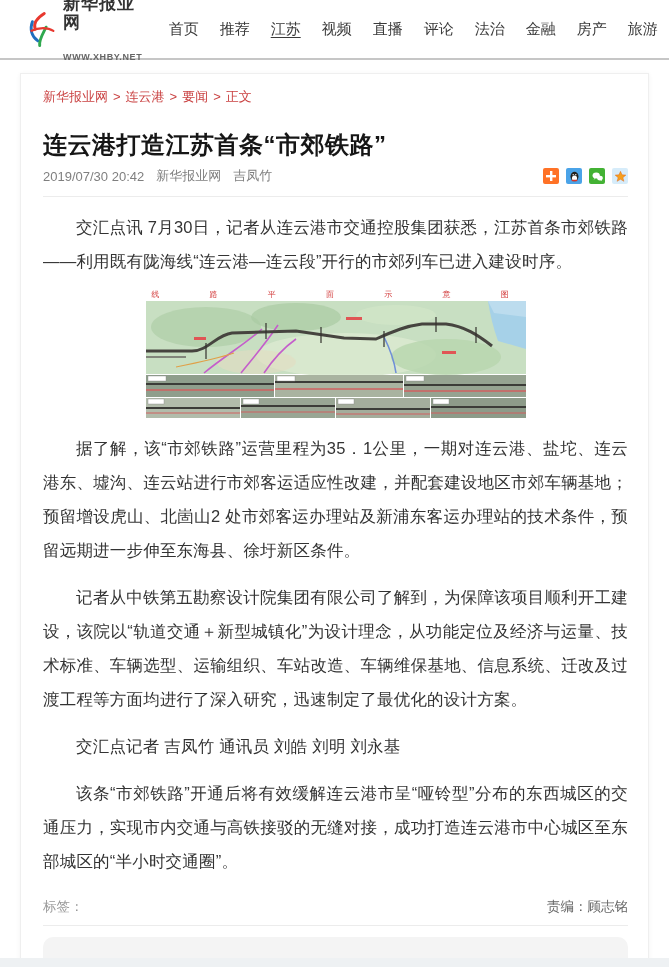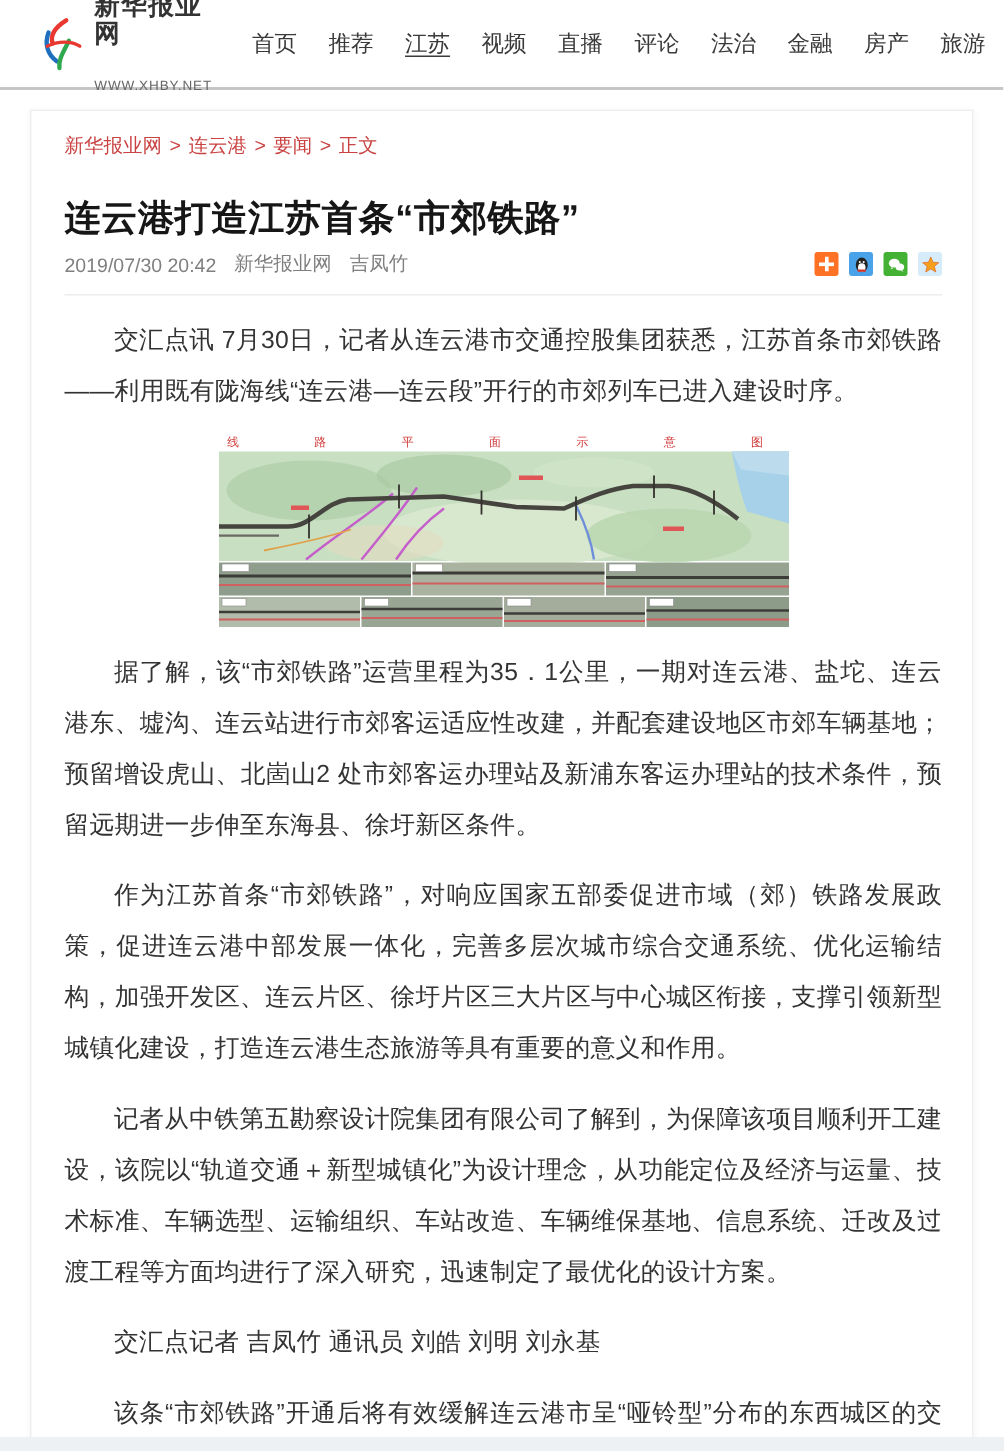--- a/index.html
+++ b/index.html
@@ -5,21 +5,21 @@
   * { margin:0; padding:0; box-sizing:border-box; }
   html,body { width:669px; height:967px; overflow:hidden; background:#fff;
     font-family:"Liberation Sans","DejaVu Sans",sans-serif; }
 
   
   .header { height:60px; background:#fff; border-bottom:2px solid #c6c6c6;
     display:flex; align-items:center; padding:0 10px 0 26px; }
   .logo { display:flex; align-items:center; gap:6px; cursor:pointer; }
   .logo-txt { display:flex; flex-direction:column; line-height:1.1; }
   .logo-cn { font-size:17px; font-weight:bold; color:#333; letter-spacing:1px; }
-  .logo-en { font-size:9px; font-weight:normal; color:#666; letter-spacing:.6px; margin-top:20px; }
+  .logo-en { font-size:9px; font-weight:bold; color:#666; letter-spacing:.6px; margin-top:20px; }
   .nav { display:flex; align-items:center; margin-left:18px; flex-wrap:nowrap;gap:10px; }
   .nav a { font-size:15px; color:#3a3a3a; text-decoration:none; padding:0 5.5px; white-space:nowrap; }
   .nav a.active { text-decoration:underline; text-underline-offset:3px; }
 
   
   .card { width:629px; margin:13px 0 0 20px; background:#fff;
     border:1px solid #efefef; box-shadow:0 1px 5px rgba(0,0,0,.05);
     padding:14px 20px 30px 22px; min-height:900px; }
 
   .breadcrumb { font-size:13px; color:#ca4343; }
@@ -203,21 +203,20 @@
           <rect x="131" y="89" width="18" height="5"></rect>
           <rect x="260" y="89" width="18" height="5"></rect>
         <rect x="2" y="112" width="16" height="5"></rect>
           <rect x="97" y="112" width="16" height="5"></rect>
           <rect x="192" y="112" width="16" height="5"></rect>
           <rect x="287" y="112" width="16" height="5"></rect>
       </g>
     </svg>
 
     <p class="body-p">据了解，该“市郊铁路”运营里程为35．1公里，一期对连云港、盐坨、连云港东、墟沟、连云站进行市郊客运适应性改建，并配套建设地区市郊车辆基地；预留增设虎山、北崮山2 处市郊客运办理站及新浦东客运办理站的技术条件，预留远期进一步伸至东海县、徐圩新区条件。</p>
-    <p class="body-p">作为江苏首条“市郊铁路”，对响应国家五部委促进市域（郊）铁路发展政策，促进连云港中部发展一体化，完善多层次城市综合交通系统、优化运输结构，加强开发区、连云片区、徐圩片区三大片区与中心城区衔接，支撑引领新型城镇化建设，打造连云港生态旅游等具有重要的意义和作用。</p>
     <p class="body-p">记者从中铁第五勘察设计院集团有限公司了解到，为保障该项目顺利开工建设，该院以“轨道交通＋新型城镇化”为设计理念，从功能定位及经济与运量、技术标准、车辆选型、运输组织、车站改造、车辆维保基地、信息系统、迁改及过渡工程等方面均进行了深入研究，迅速制定了最优化的设计方案。</p>
     <p class="body-p">交汇点记者 吉凤竹 通讯员 刘皓 刘明 刘永基</p>
     <p class="body-p">该条“市郊铁路”开通后将有效缓解连云港市呈“哑铃型”分布的东西城区的交通压力，实现市内交通与高铁接驳的无缝对接，成功打造连云港市中心城区至东部城区的“半小时交通圈”。</p>
   </div>
 
   <div class="tags-row">
     <span class="tags-label">标签：</span>
     <span class="editor"><span>责编：</span><span>顾志铭</span></span>
   </div>
   <hr class="divider2">

